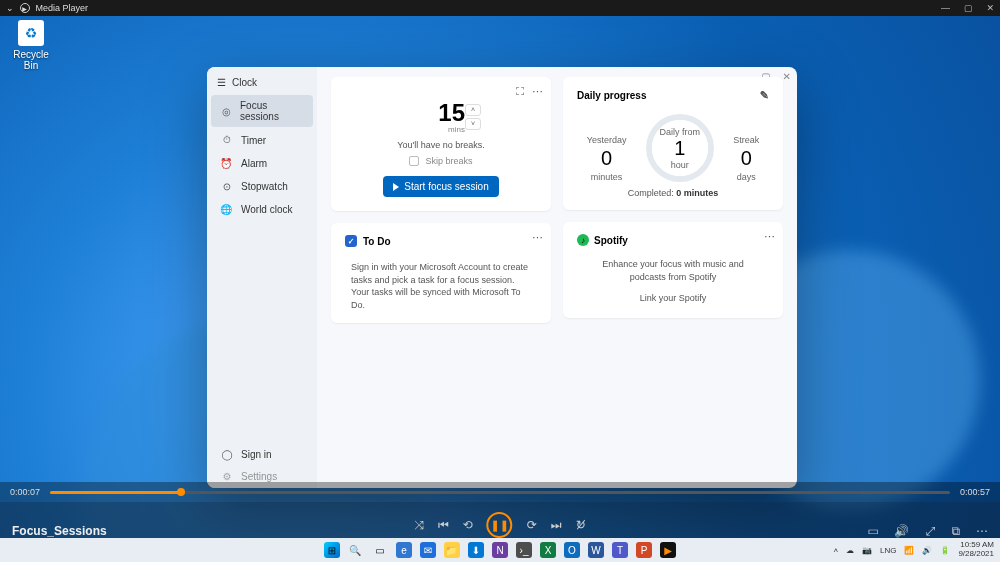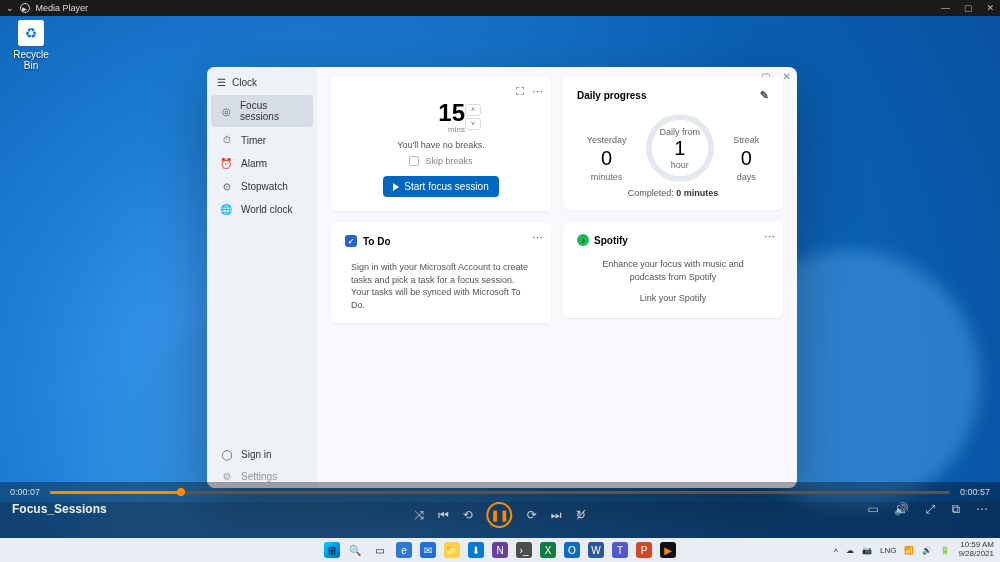--- a/index.html
+++ b/index.html
@@ -111,21 +111,21 @@
   position:absolute; bottom:60px; left:0; right:0; height:20px;
   display:flex; align-items:center; gap:10px; padding:0 10px;
   font-size:9px; color:#ddd; background: rgba(0,0,0,.35);
 }
 .prog-track { flex:1; height:3px; background:#555; position:relative; border-radius:2px;}
 .prog-fill { position:absolute; left:0; top:0; bottom:0; width:14.5%; background:#ff8c00; border-radius:2px;}
 .prog-thumb { position:absolute; left:14.5%; top:50%; width:8px;height:8px;border-radius:50%;background:#ff8c00;transform:translate(-50%,-50%);}
 
 .mp-bottom {
   position:absolute; bottom:24px; left:0; right:0; height:36px;
-  background: rgba(10,20,35,.55); display:flex; align-items:flex-start;
+  background: rgba(10,20,35,.55); display:flex; align-items:flex-end;
   padding:0 12px; color:#eee;
 }
 .mp-title { font-size:12px; font-weight:600; }
 .mp-center { position:absolute; left:50%; transform:translateX(-50%); display:flex; align-items:center; gap:14px;}
 .mp-ctrl { font-size:12px; color:#ccc; cursor:pointer;}
 .mp-play {
   width:26px;height:26px;border-radius:50%;border:2px solid #ff8c00;
   display:flex;align-items:center;justify-content:center;color:#ff8c00;font-size:11px;
 }
 .mp-right { margin-left:auto; display:flex; align-items:center; gap:16px; font-size:12px; color:#ccc;}

